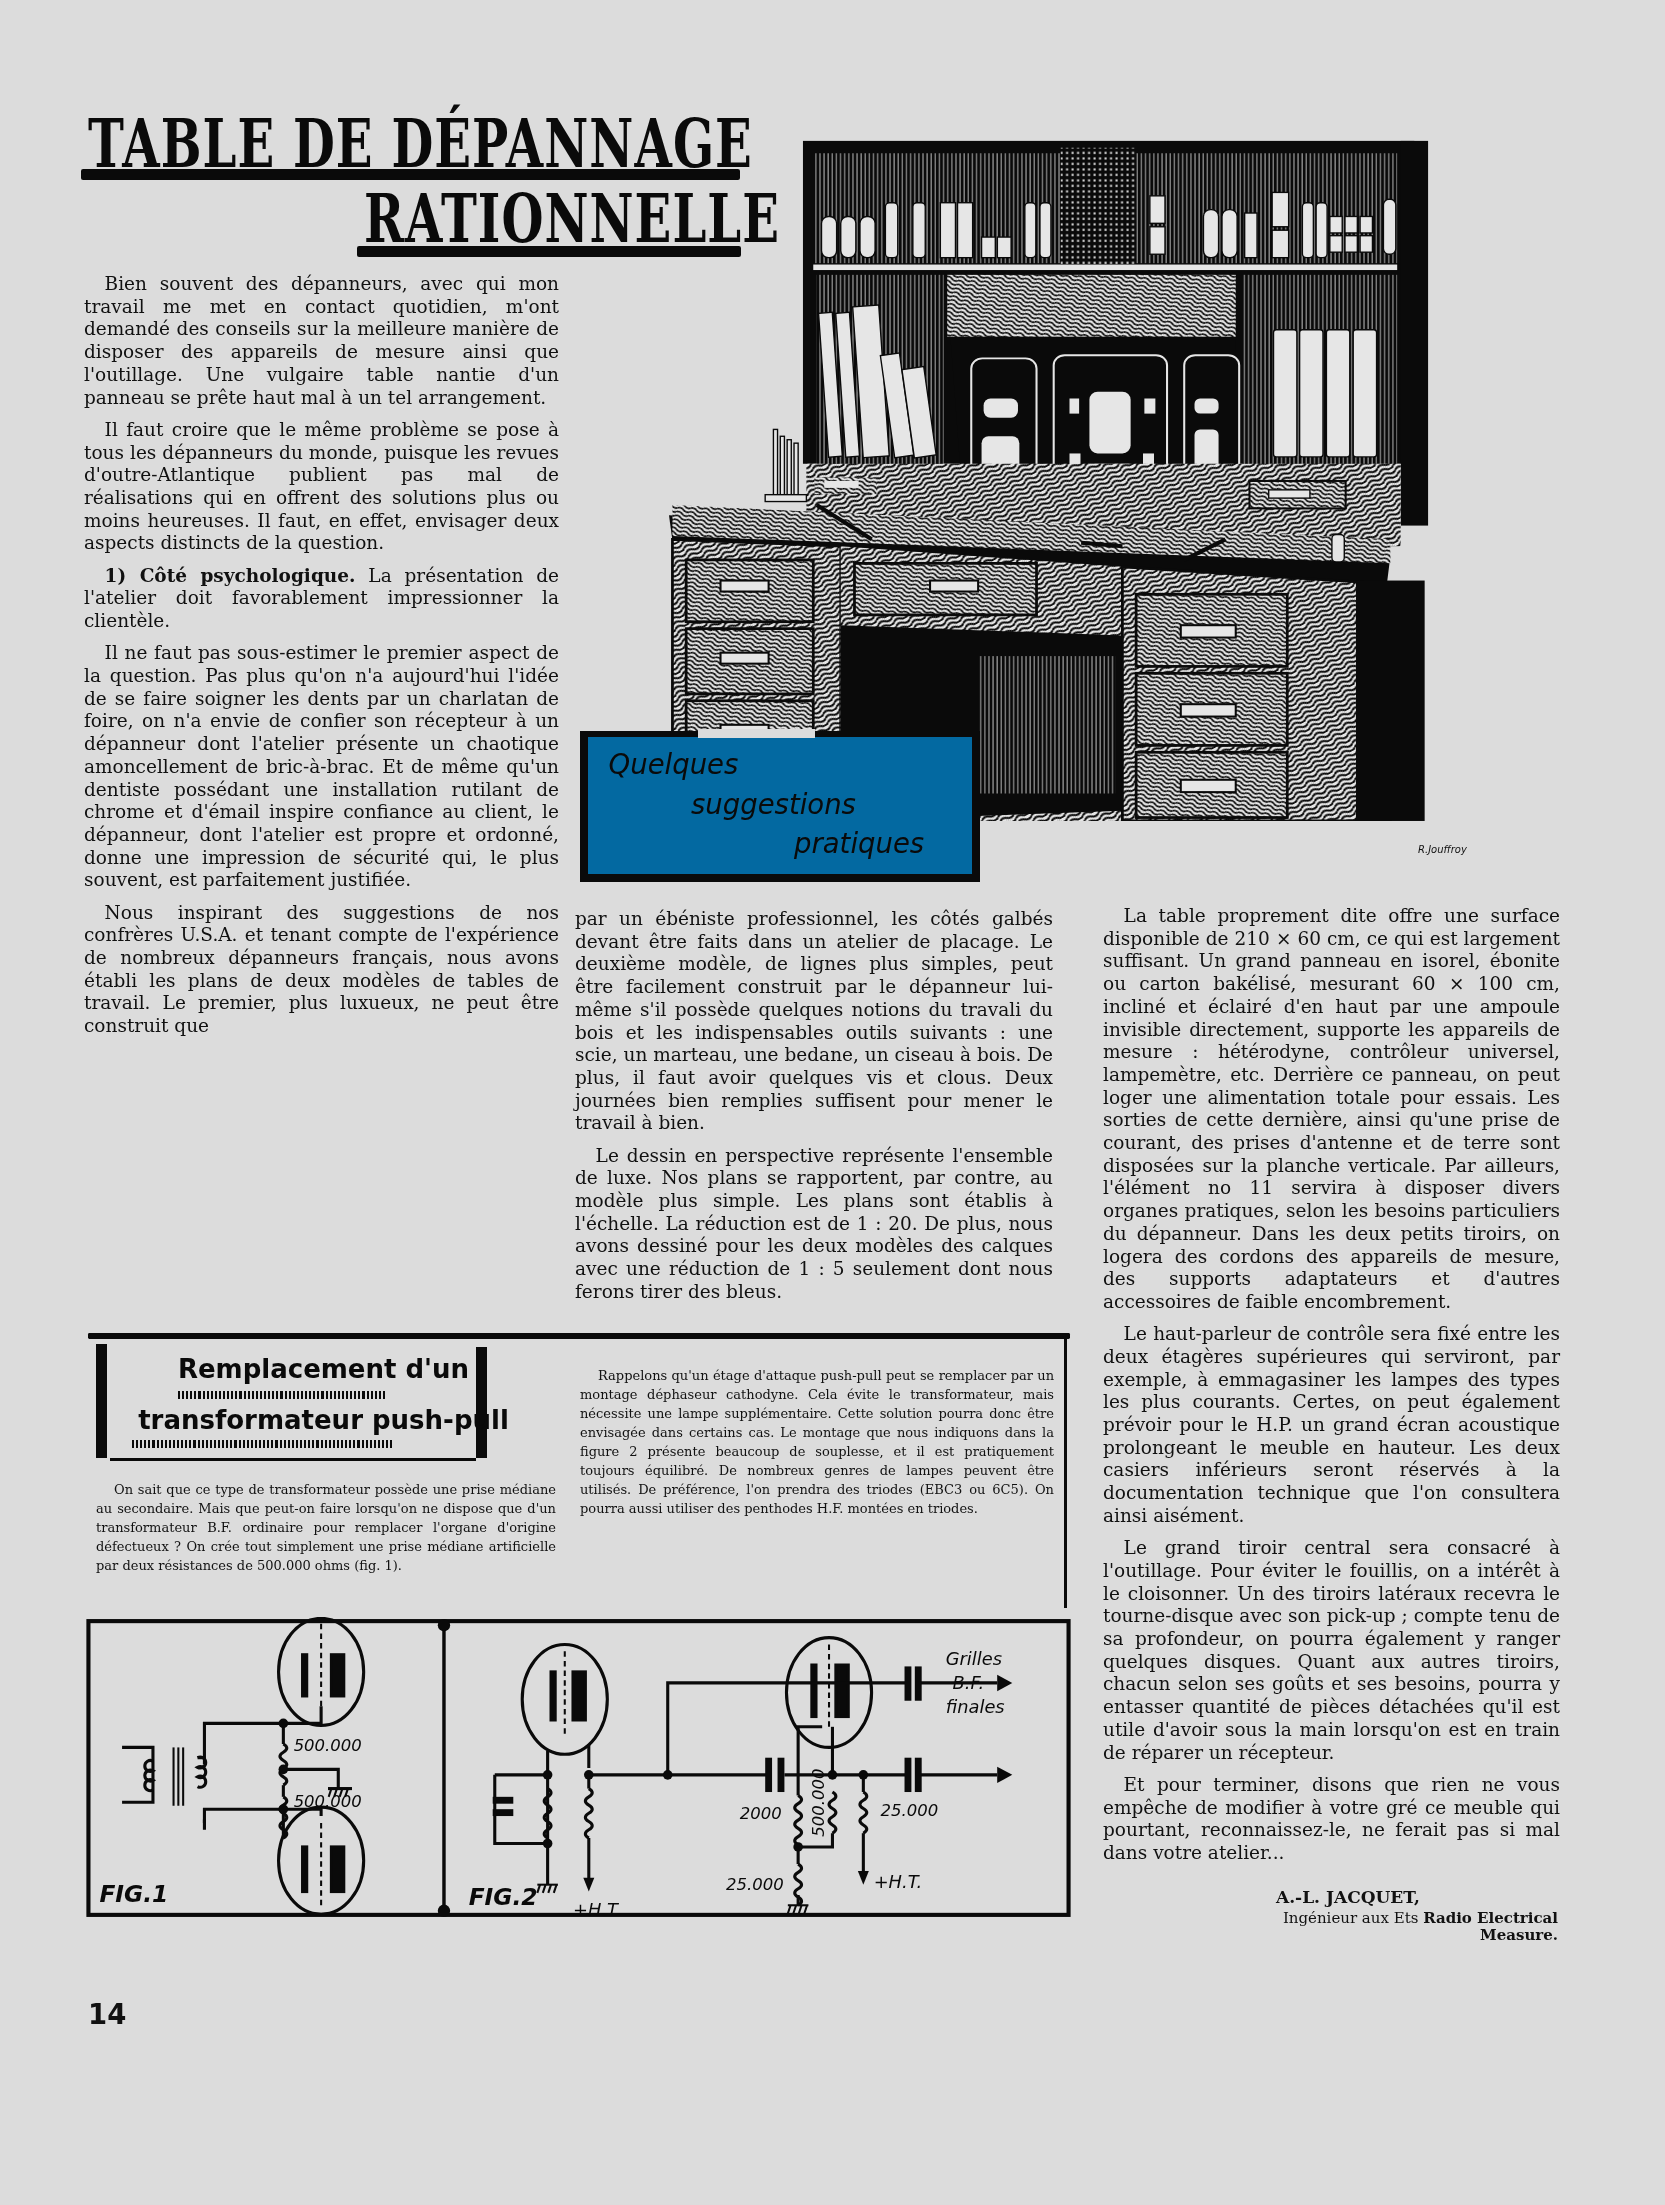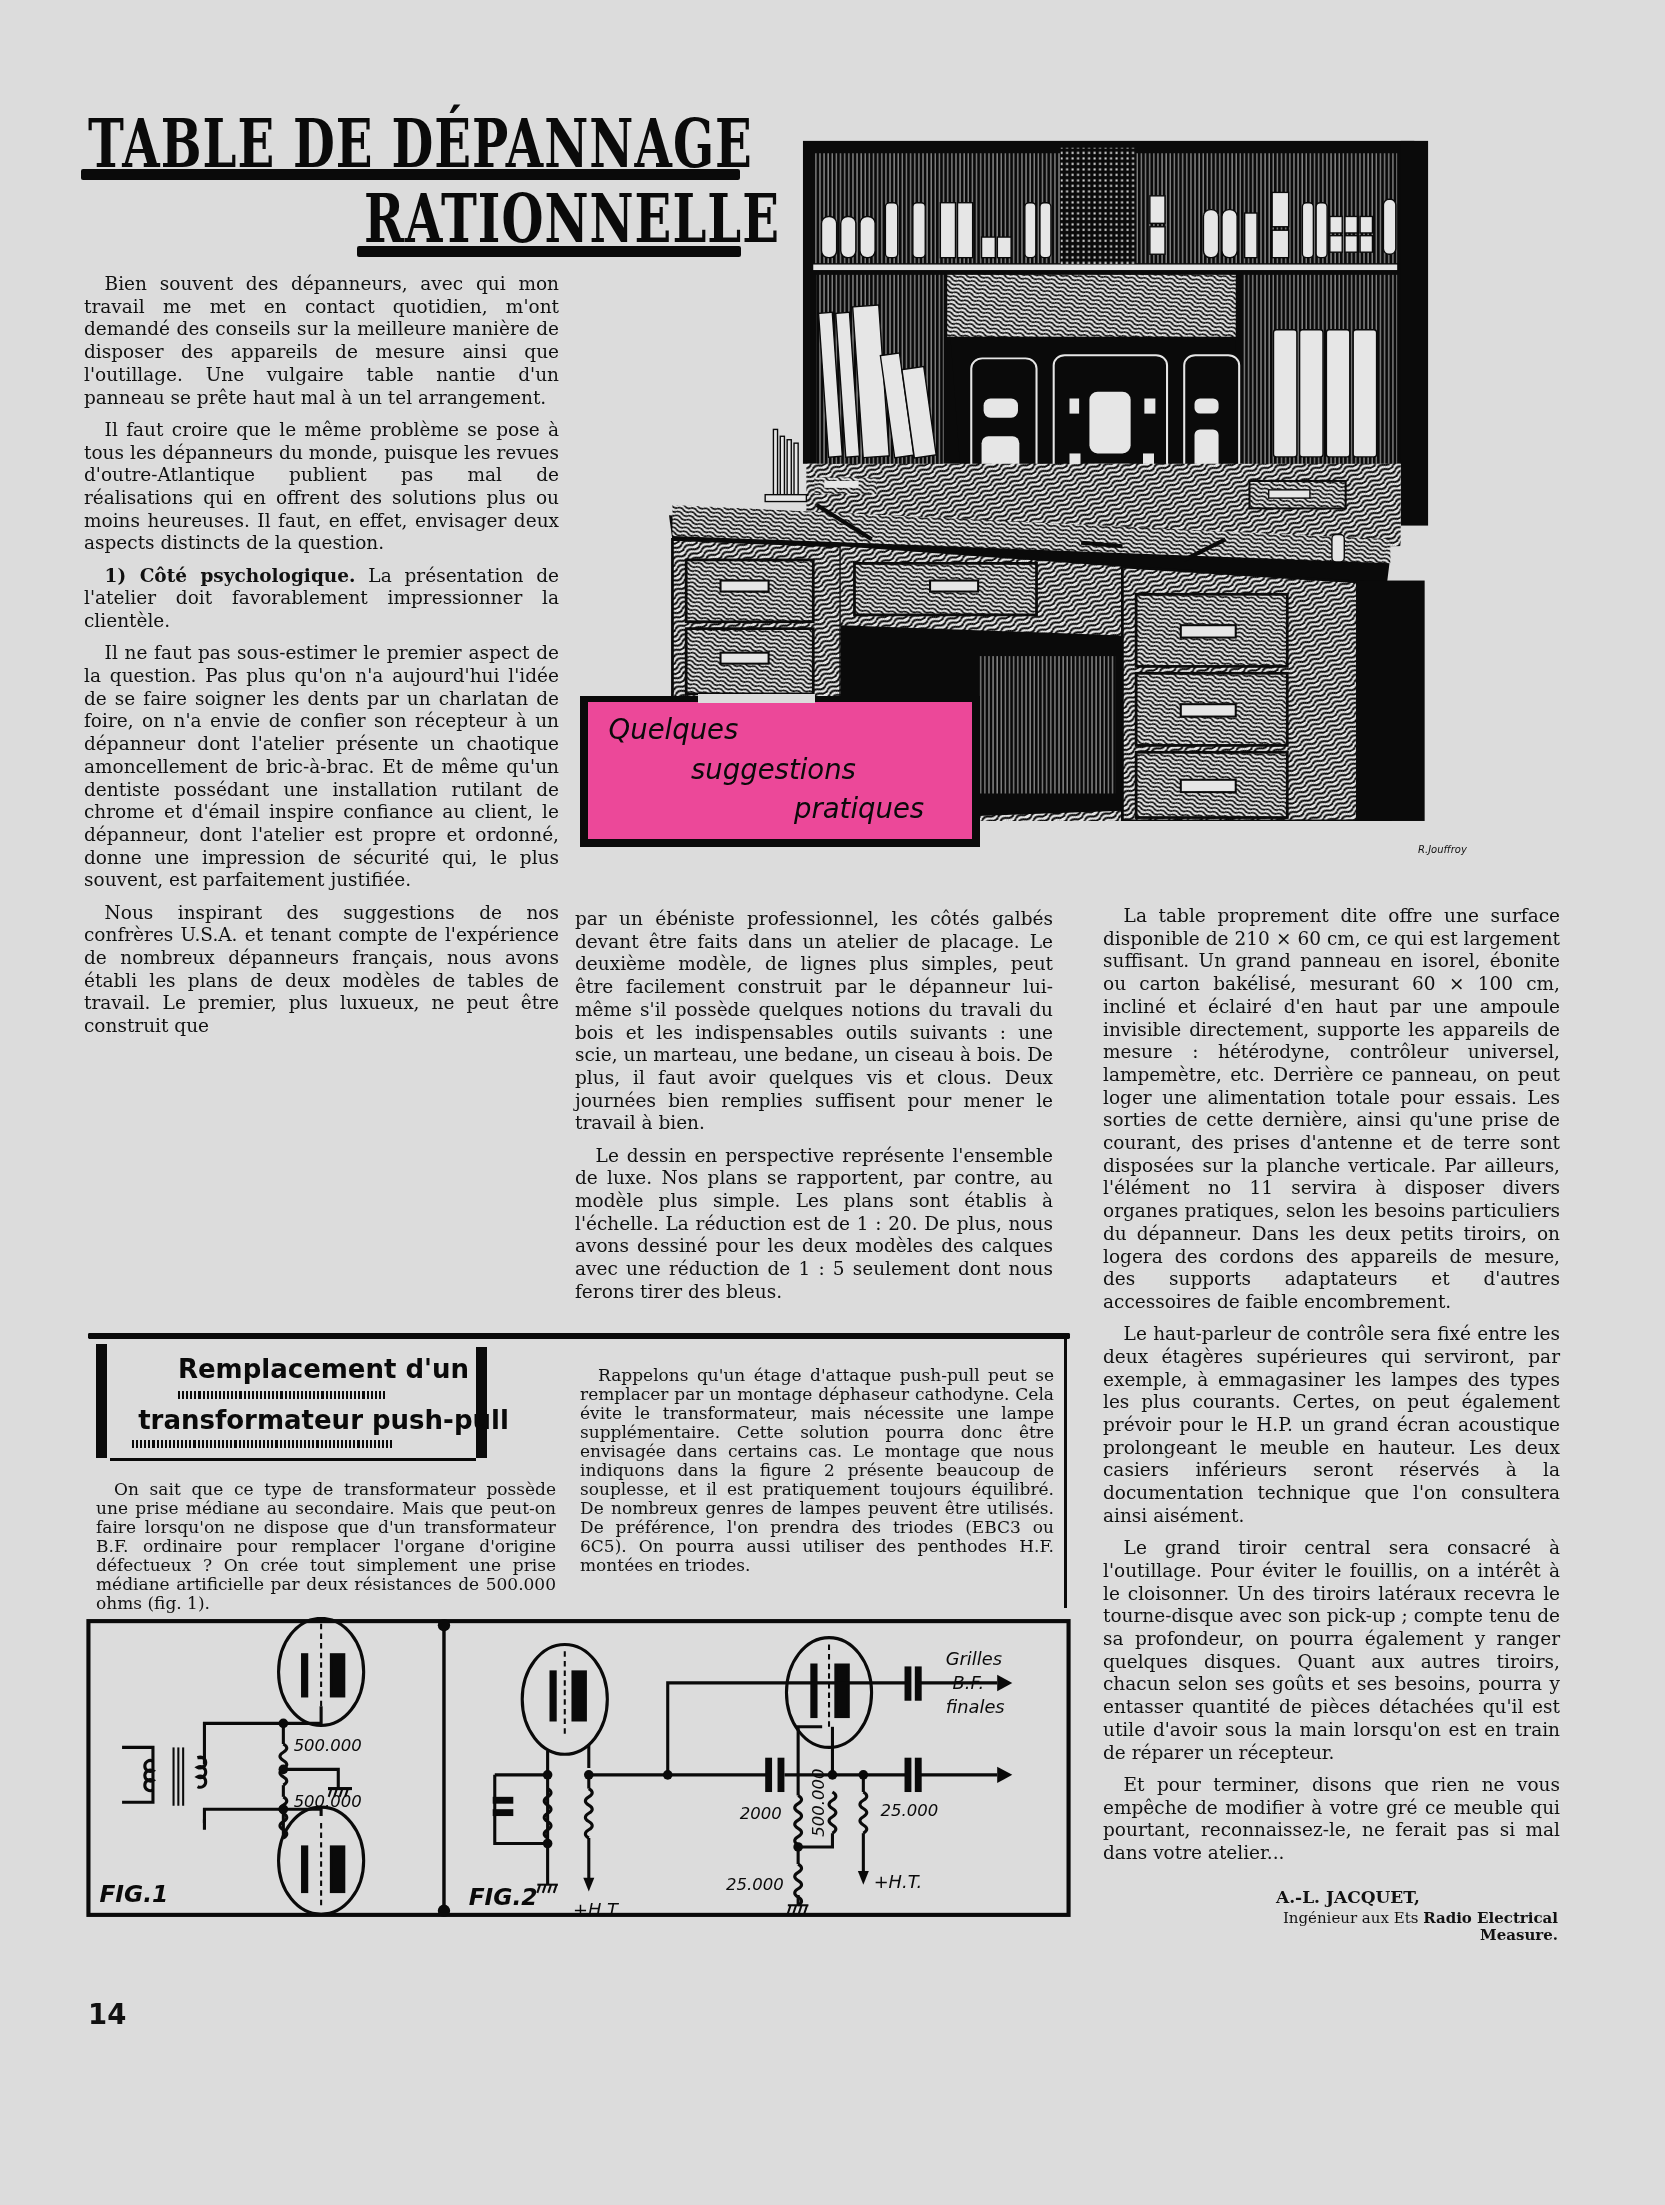--- a/index.html
+++ b/index.html
@@ -35,23 +35,23 @@
   .col-text p { margin: 0 0 9.6px 0; text-indent: 20.6px; }
   .col-text b { font-weight: bold; }
   .col1 { left: 84px; top: 273px; width: 475px; }
   .col2 { left: 575px; top: 908px; width: 478px; }
   .col2 p:first-child { text-indent: 0; }
   .col3 { left: 1103px; top: 905px; width: 457px; }
   
   .illus { left: 669px; top: 134px; width: 790px; height: 687px; }
   
   .caption-box {
-    left: 580px; top: 696px; width: 384px; height: 137px;
+    left: 580px; top: 731px; width: 384px; height: 137px;
     border: 8.2px solid #0a0a0a; border-top-width: 6.9px;
-    background: #ec4899;
+    background: #0369a1;
   }
   .caption-box .gap {
     position: absolute; top: -8.2px; left: 110px; width: 117px; height: 9.6px; background: #dcdcdc;
   }
   .cap-text {
     position: absolute; font-family: "DejaVu Sans", sans-serif; font-style: italic;
     font-size: 27.5px; color: #0a0a0a; line-height: 1;
   }
   .signature {
     font-family: "DejaVu Sans", sans-serif; font-style: italic; font-size: 10px;
@@ -69,21 +69,21 @@
   .sub-h-text {
     position:absolute; width:100%; text-align:center;
     font-family: "DejaVu Sans", sans-serif; font-weight: bold; color:#0a0a0a;
     font-size: 26px; line-height: 1; padding-left: 32px;
   }
   .hatch {
     position:absolute; height: 8.2px;
     background: repeating-linear-gradient(90deg, #0a0a0a 0 2.1px, transparent 2.1px 4.1px);
   }
   .small-text {
-    font-family: "DejaVu Serif", serif; font-size: 17px; line-height: 19px; text-align: justify;
+    font-family: "DejaVu Serif", serif; font-size: 13px; line-height: 19px; text-align: justify;
   }
   .small-text p { margin:0; text-indent: 18px; }
   .box2-left-text { left: 96px; top: 1480px; width: 460px; }
   .box2-mid-text { left: 580px; top: 1366px; width: 474px; }
   
   .figures { left: 84px; top: 1617px; width: 989px; height: 302px; }
   .page-number {
     left: 88px; top: 1998px; font-family: "DejaVu Sans", sans-serif; font-weight: bold; font-size: 27.5px;
   }
   .author {

